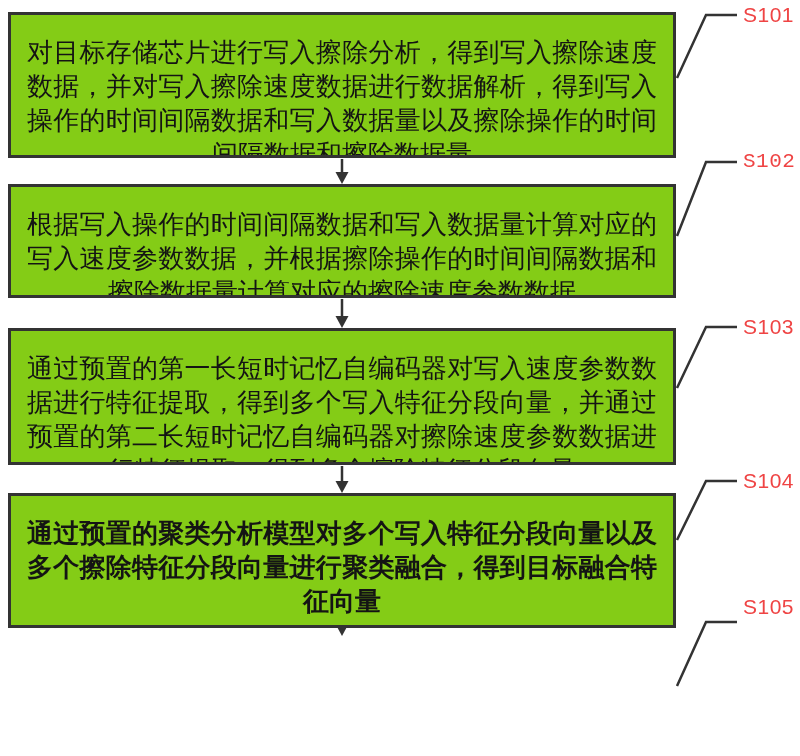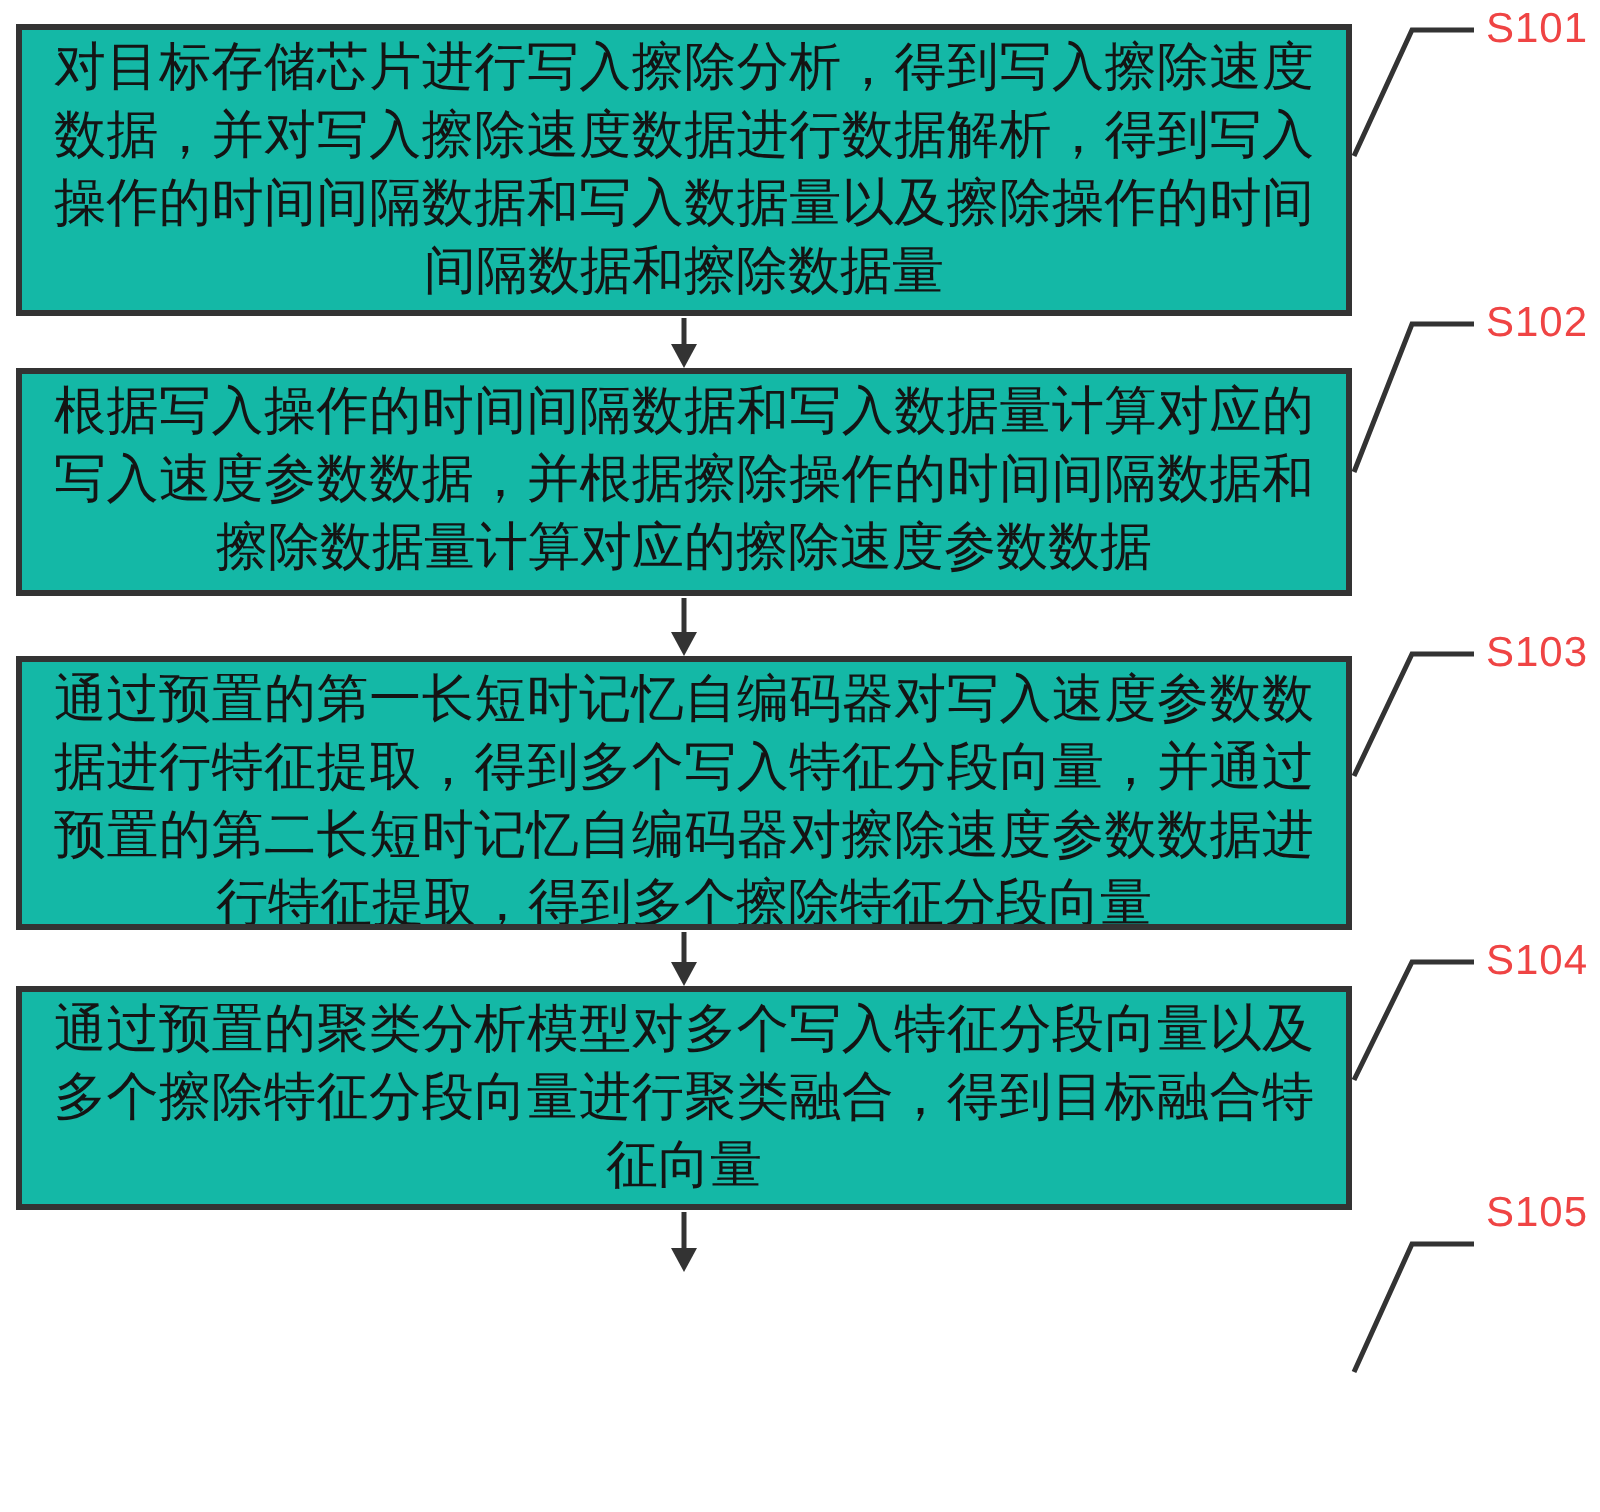--- a/index.html
+++ b/index.html
@@ -22,49 +22,49 @@
     width: 800px;
     height: 756px;
     pointer-events: none;
   }
   .step-box {
     position: absolute;
     left: 8px;
     width: 668px;
     box-sizing: border-box;
     border: 3px solid #333333;
-    background: #14b8a6;
+    background: #84cc16;
     color: #141414;
     font-family: "Liberation Serif", "DejaVu Serif", serif;
     font-size: 26px;
     line-height: 34px;
-    padding: 2px 16px 0 16px;
+    padding: 21px 16px 0 16px;
     text-align: justify;
     text-align-last: center;
     text-justify: inter-character;
     overflow: hidden;
   }
   .box-1 { top: 12px;  height: 146px; }
   .box-2 { top: 184px; height: 114px; }
   .box-3 { top: 328px; height: 137px; }
-  .box-4 { top: 493px; height: 112px; }
+  .box-4 { top: 493px; height: 135px; font-weight: bold; }
   .box-5 { top: 636px; height: 114px; }
   .step-label {
     position: absolute;
     left: 743px;
     width: 56px;
     height: 22px;
     color: #ef4444;
     font-size: 21px;
     line-height: 22px;
     letter-spacing: 0.5px;
     white-space: nowrap;
   }
   .label-1 { top: 4px; }
-  .label-2 { top: 151px; }
+  .label-2 { top: 151px; font-family: Liberation Mono, monospace; }
   .label-3 { top: 316px; }
   .label-4 { top: 470px; }
   .label-5 { top: 596px; }
   .connector {
     stroke: #333333;
     stroke-width: 2.5;
     fill: none;
     stroke-linejoin: miter;
     stroke-linecap: butt;
   }

